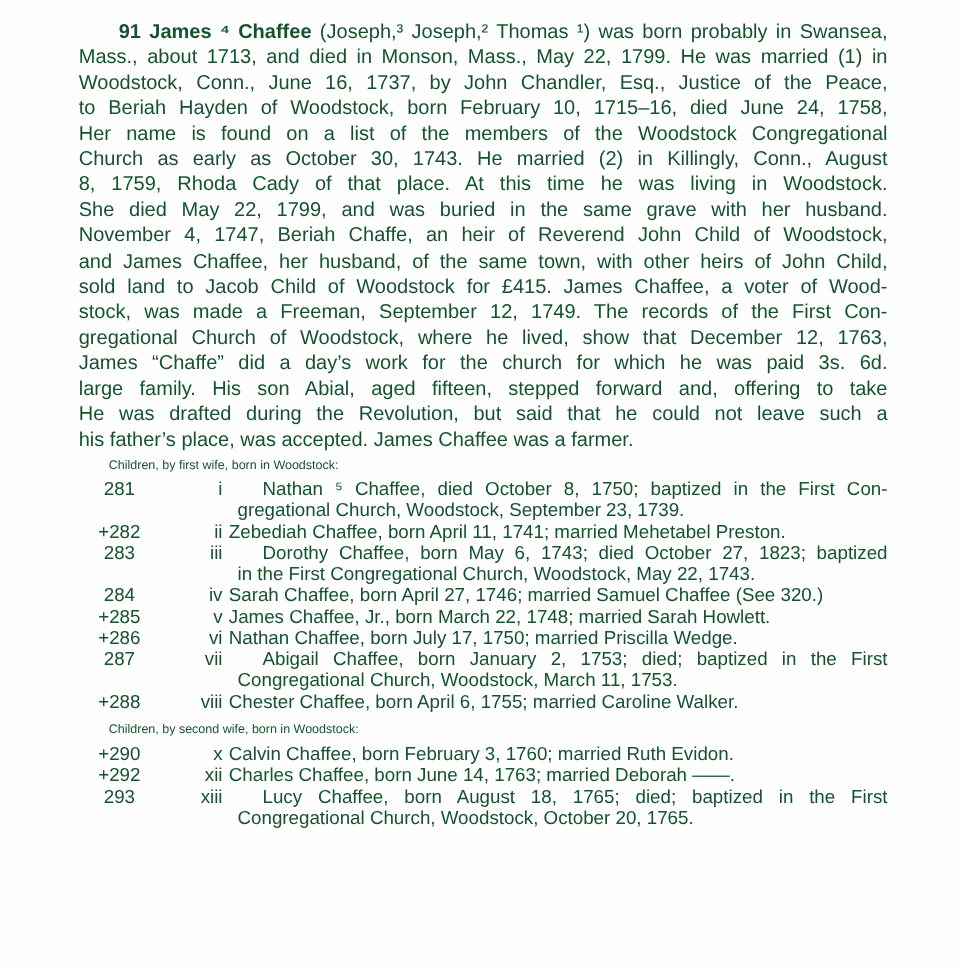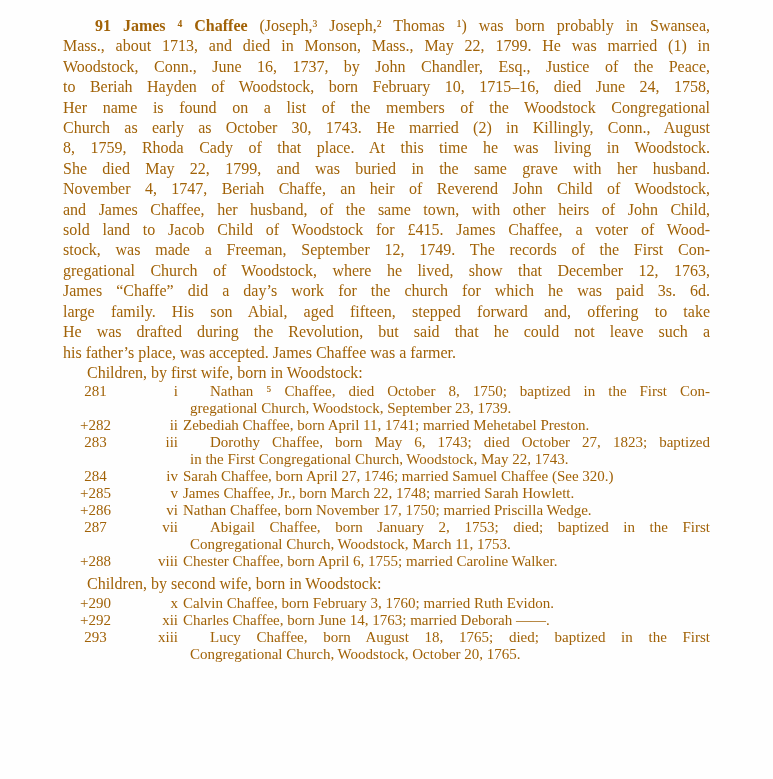--- a/index.html
+++ b/index.html
@@ -7,39 +7,39 @@
     padding: 0;
     background: #ffffff;
   }
   .page {
     position: relative;
     width: 773px;
     height: 779px;
     box-sizing: border-box;
     padding: 16px 63px 0 63px;
     background: #fefefe;
-    color: #a16207;
-    font-family: Liberation Serif, serif;
+    color: #14532d;
+    font-family: Liberation Sans, sans-serif;
     overflow: hidden;
   }
   
   .intro {
     font-size: 16px;
     line-height: 20.4px;
   }
   .bline { min-height: 20.4px; }
   .bline.just {
     text-align: justify;
     text-align-last: justify;
   }
   .bline.first { text-indent: 32px; }
   .bold { font-weight: bold; }
   
   .wife-header {
-    font-size: 16px;
+    font-size: 10px;
     line-height: 20.4px;
     text-indent: 24px;
   }
   .wife-header.second { margin-top: 4px; }
   
   .entries {
     font-size: 15px;
     line-height: 17px;
   }
   .erow { display: flex; }
@@ -131,21 +131,21 @@
         <div class="erow">
           <span class="num">+285</span>
           <span class="roman">v</span>
           <span class="etext">James Chaffee, Jr., born March 22, 1748; married Sarah Howlett.</span>
         </div>
       </div>
       <div class="entry">
         <div class="erow">
           <span class="num">+286</span>
           <span class="roman">vi</span>
-          <span class="etext">Nathan Chaffee, born November 17, 1750; married Priscilla Wedge.</span>
+          <span class="etext">Nathan Chaffee, born July 17, 1750; married Priscilla Wedge.</span>
         </div>
       </div>
       <div class="entry">
         <div class="erow">
           <span class="num">287</span>
           <span class="roman">vii</span>
           <span class="etext just">Abigail Chaffee, born January 2, 1753; died; baptized in the First</span>
         </div>
         <div class="cont">Congregational Church, Woodstock, March 11, 1753.</div>
       </div>

